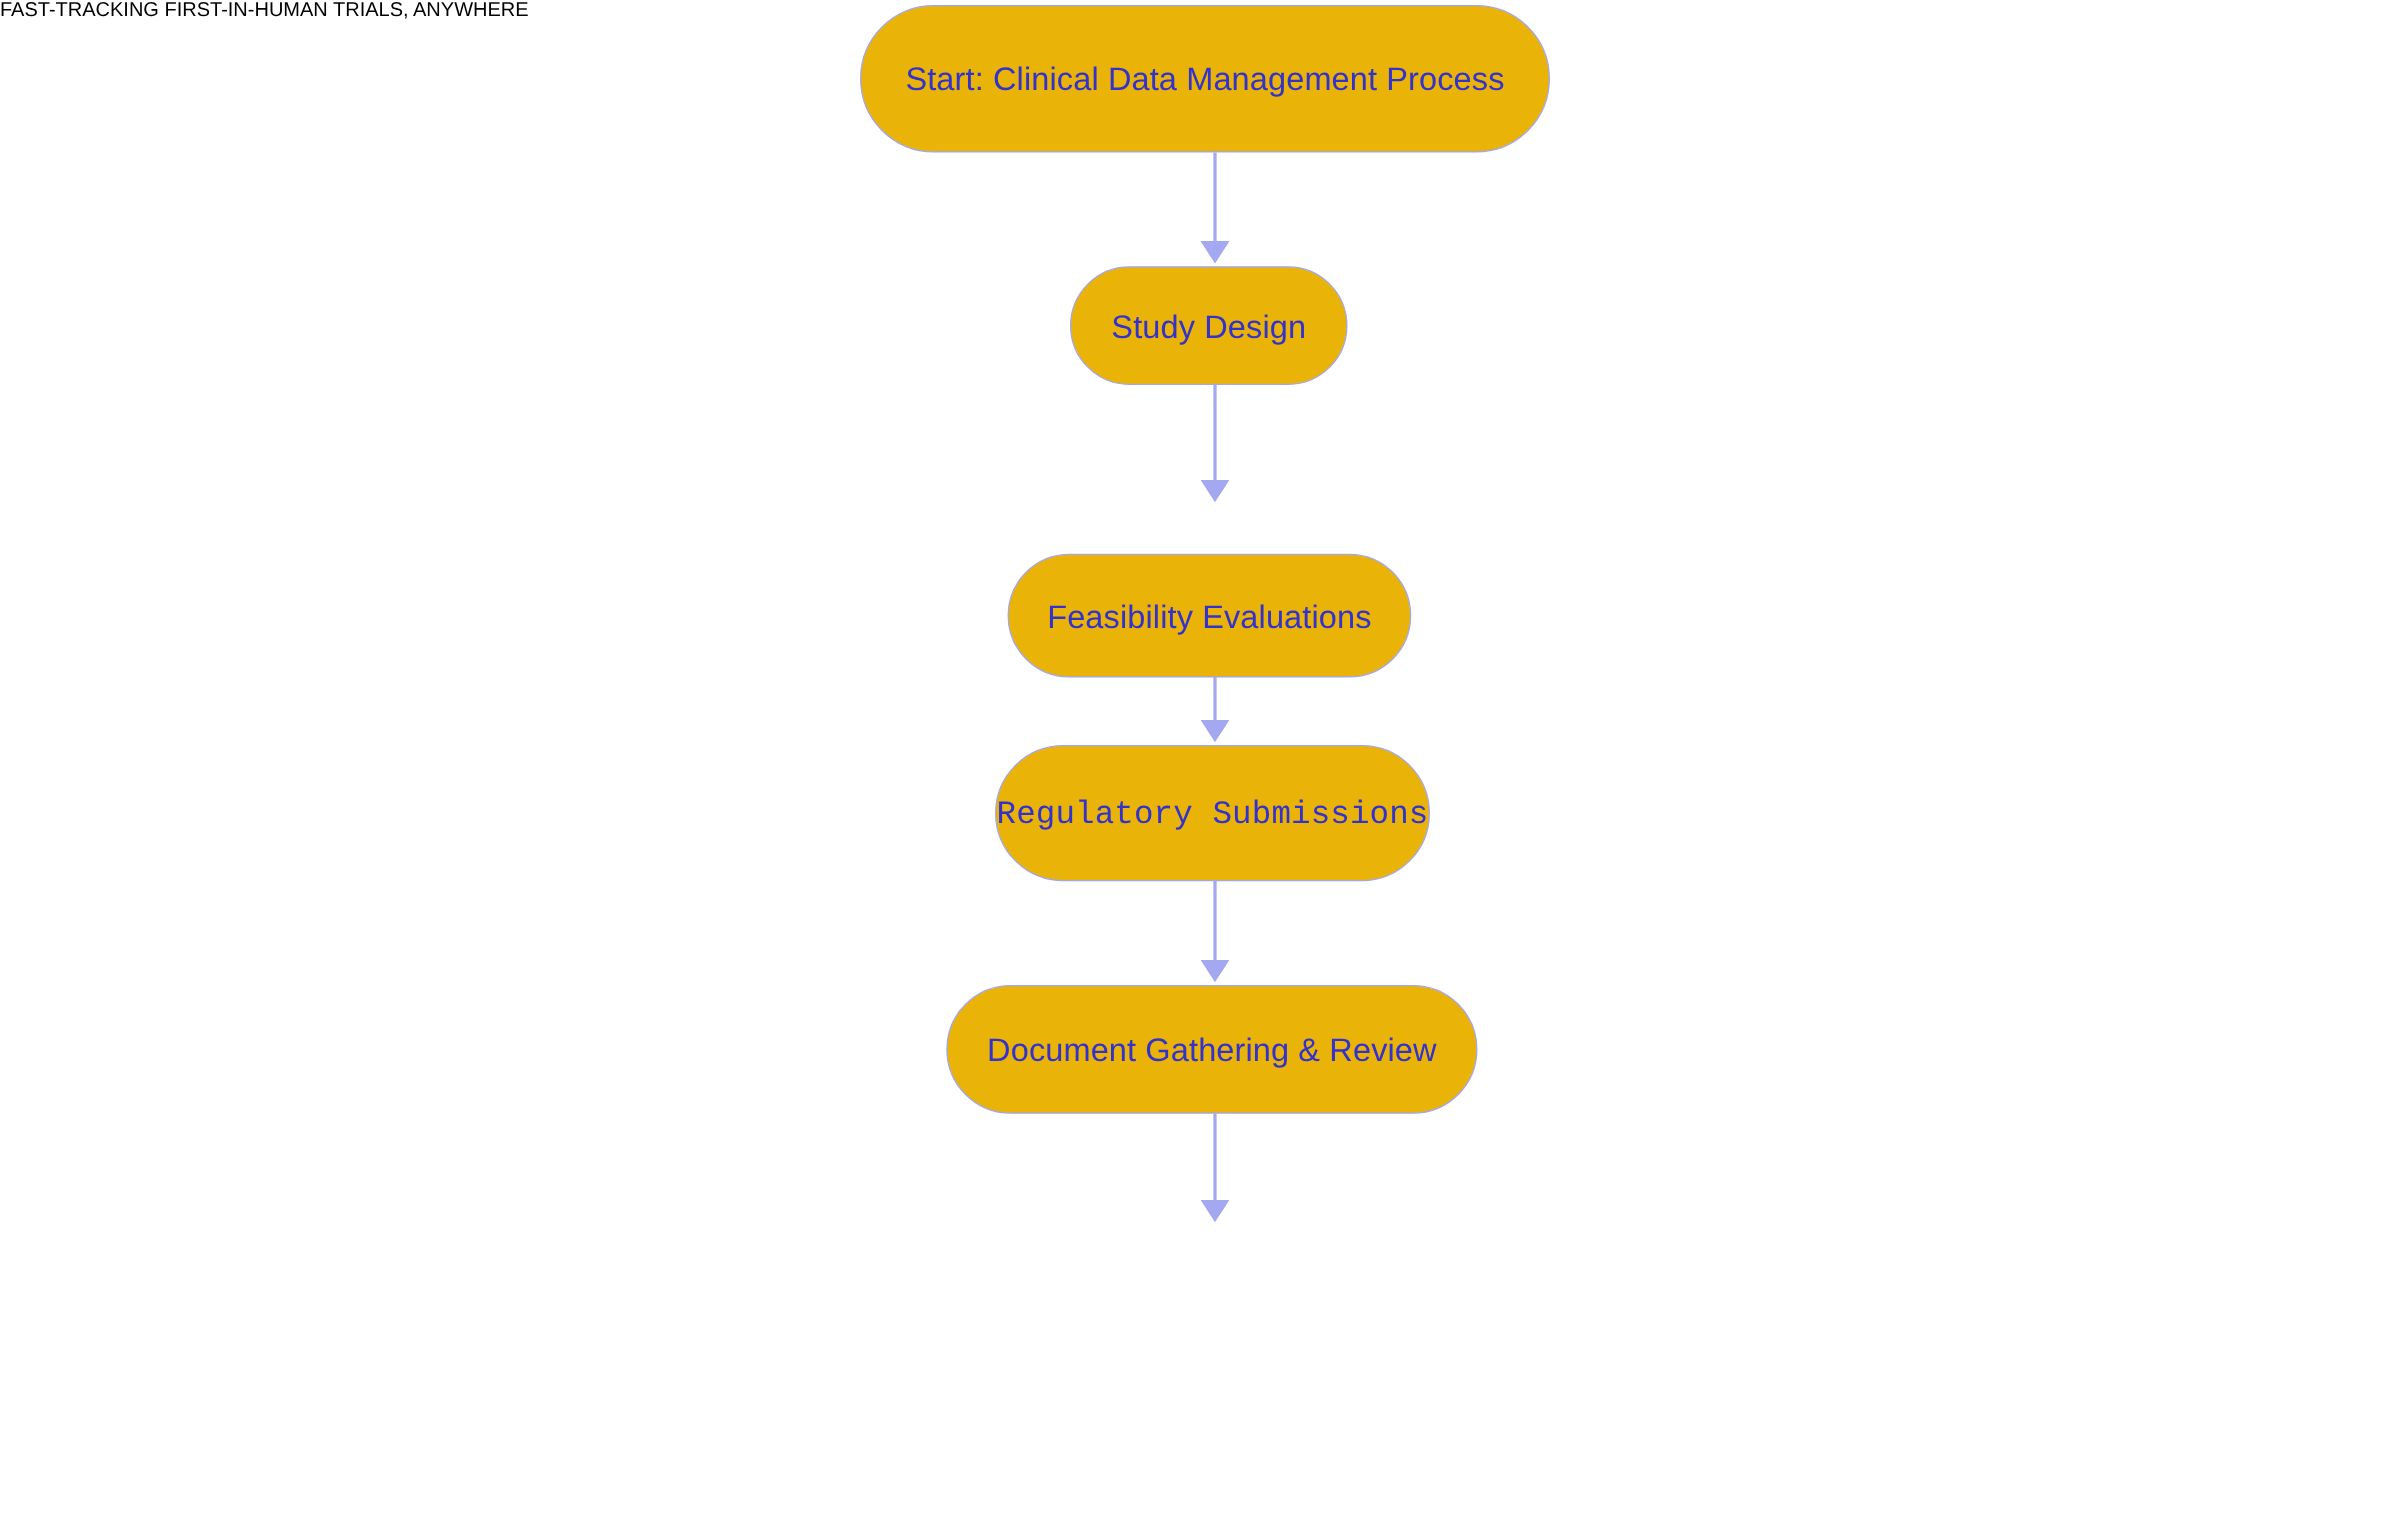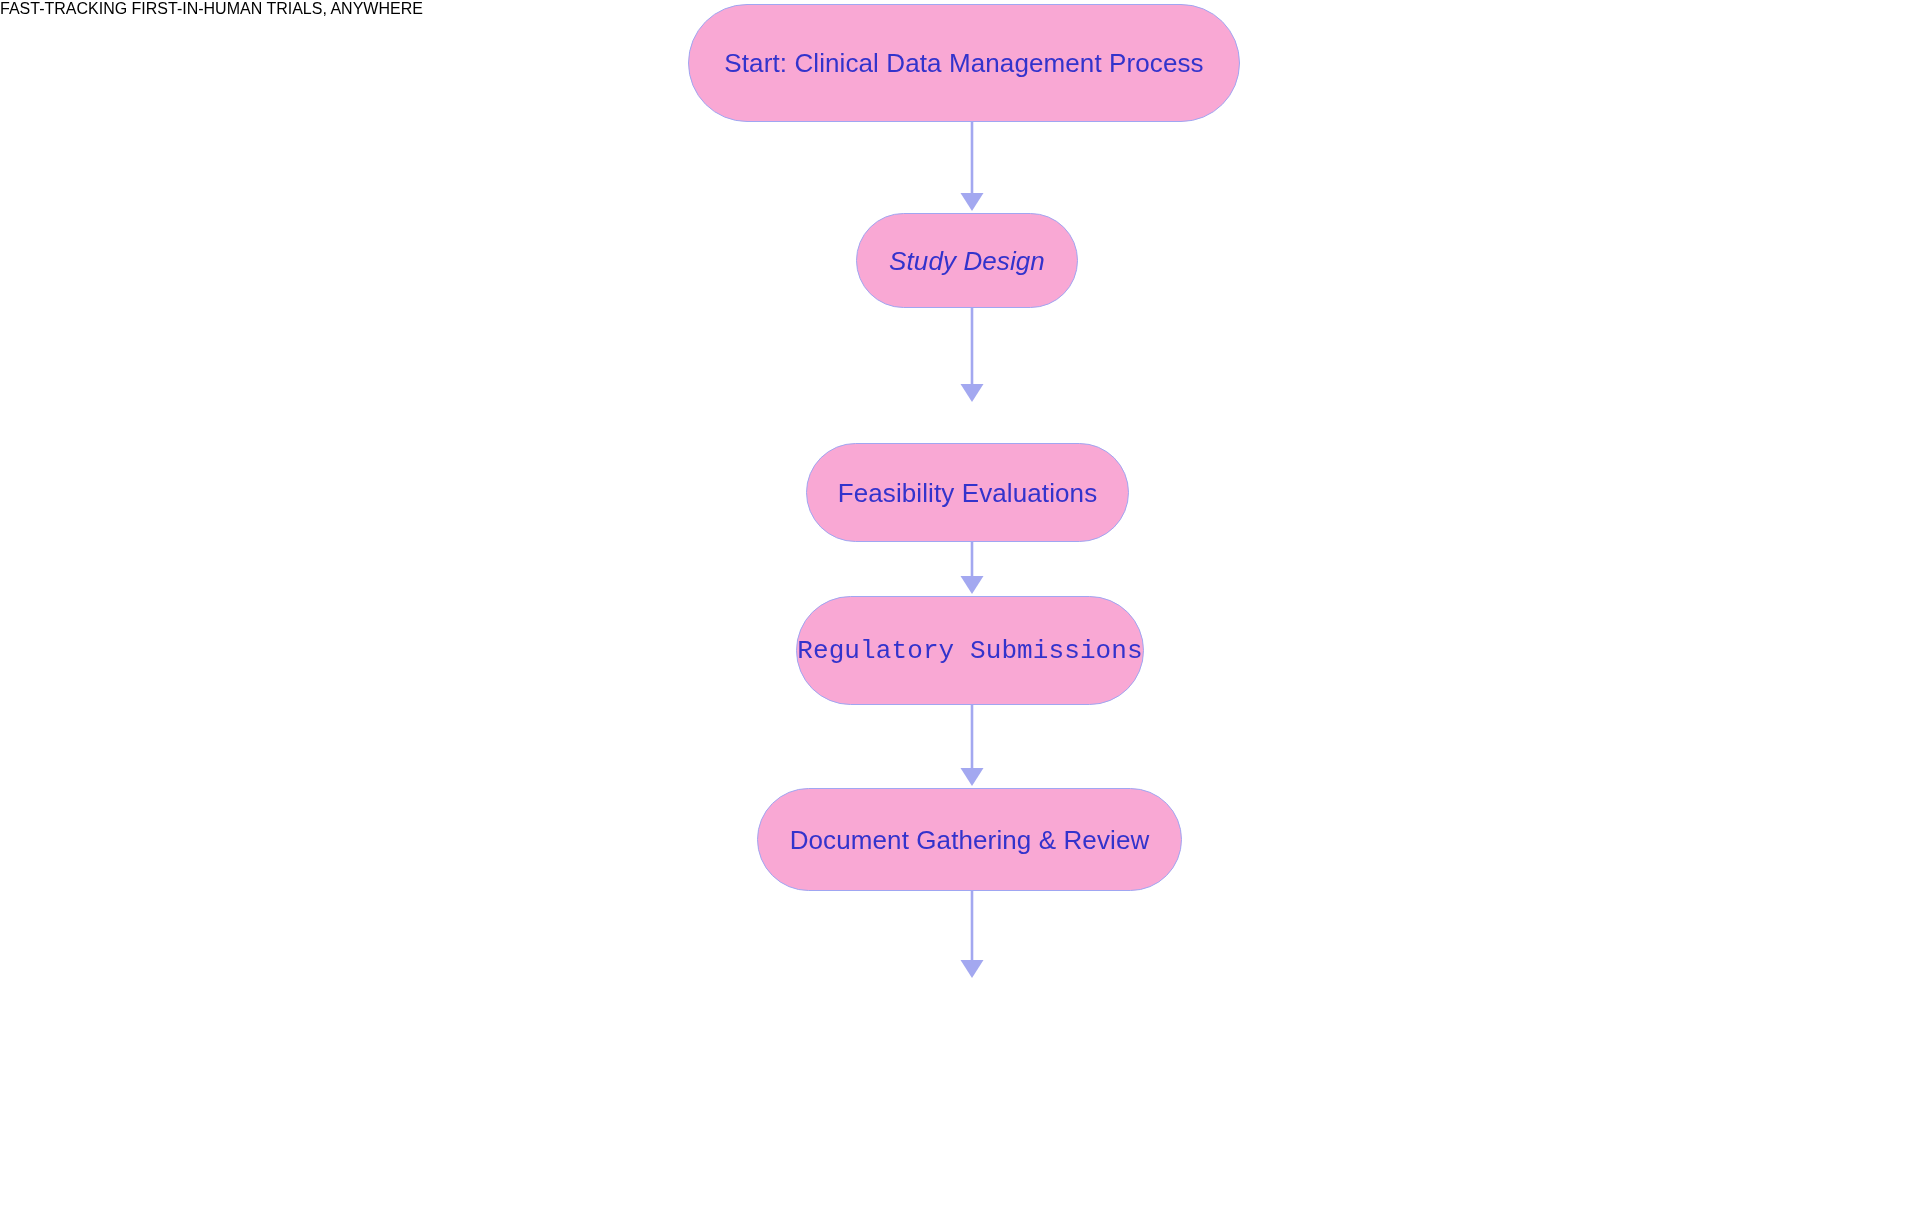--- a/index.html
+++ b/index.html
@@ -21,41 +21,41 @@
     left: 0;
     top: 0;
     width: 1920px;
     height: 1215px;
   }
 
   
   .node {
     position: absolute;
     box-sizing: border-box;
-    background: #f9a8d4;
+    background: #eab308;
     border: 1.5px solid #a0a6f2;
     border-radius: 999px;
     display: flex;
     align-items: center;
     justify-content: center;
     color: #3333cc;
     letter-spacing: 0.1px;
     white-space: nowrap;
     text-align: center;
   }
   .node-label {
     color: #3333cc;
     font-size: 26px;
     font-weight: 400;
     line-height: 1;
     white-space: nowrap;
   }
 
   .node-0 { left: 688px; top: 4px;    width: 552px; height: 118px; }
-  .node-1 { left: 856px; top: 213px;  width: 222px; height: 95px; font-style: italic;  }
+  .node-1 { left: 856px; top: 213px;  width: 222px; height: 95px;  }
   .node-2 { left: 806px; top: 404px;  width: 323px; height: 99px; margin-top: 39px;  }
   .node-3 { left: 796px; top: 596px;  width: 348px; height: 109px; font-family: Liberation Mono, monospace;  }
   .node-4 { left: 757px; top: 788px;  width: 425px; height: 103px; align-items: center; }</style>
 </head>
 <body>
 
 <div id="flow-canvas">
 
   <svg id="connectors" viewBox="0 0 1920 1215" width="1920" height="1215" xmlns="http://www.w3.org/2000/svg">
     <defs>

